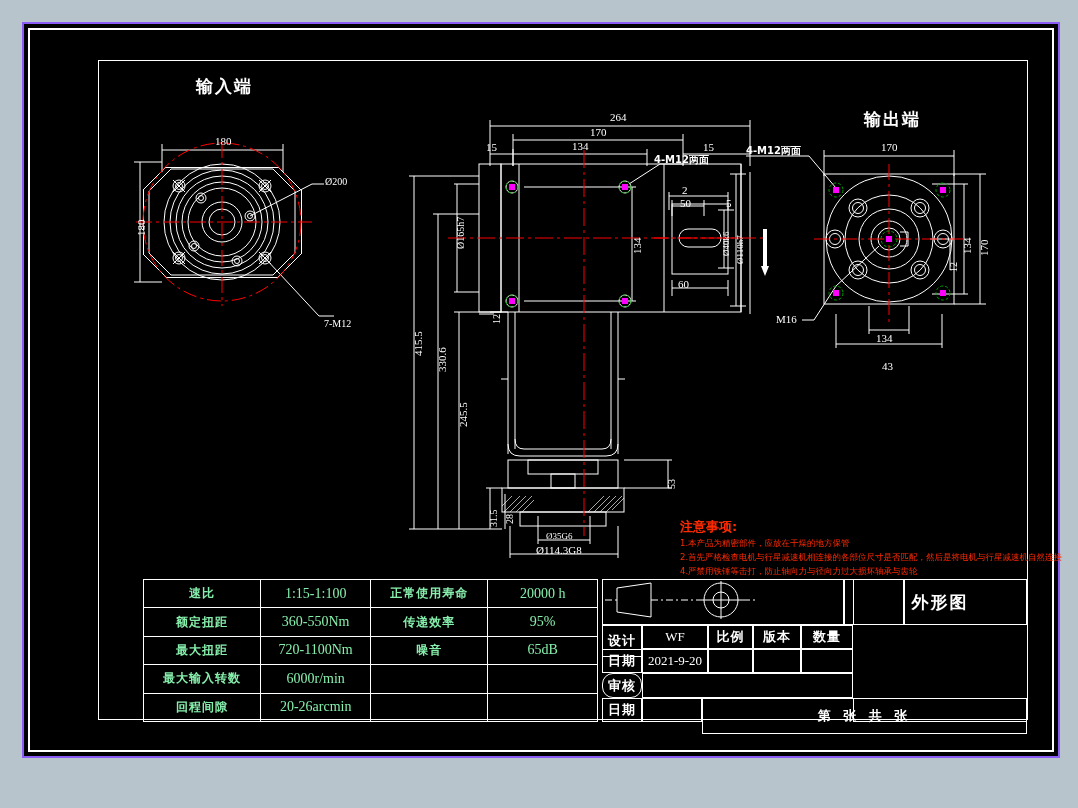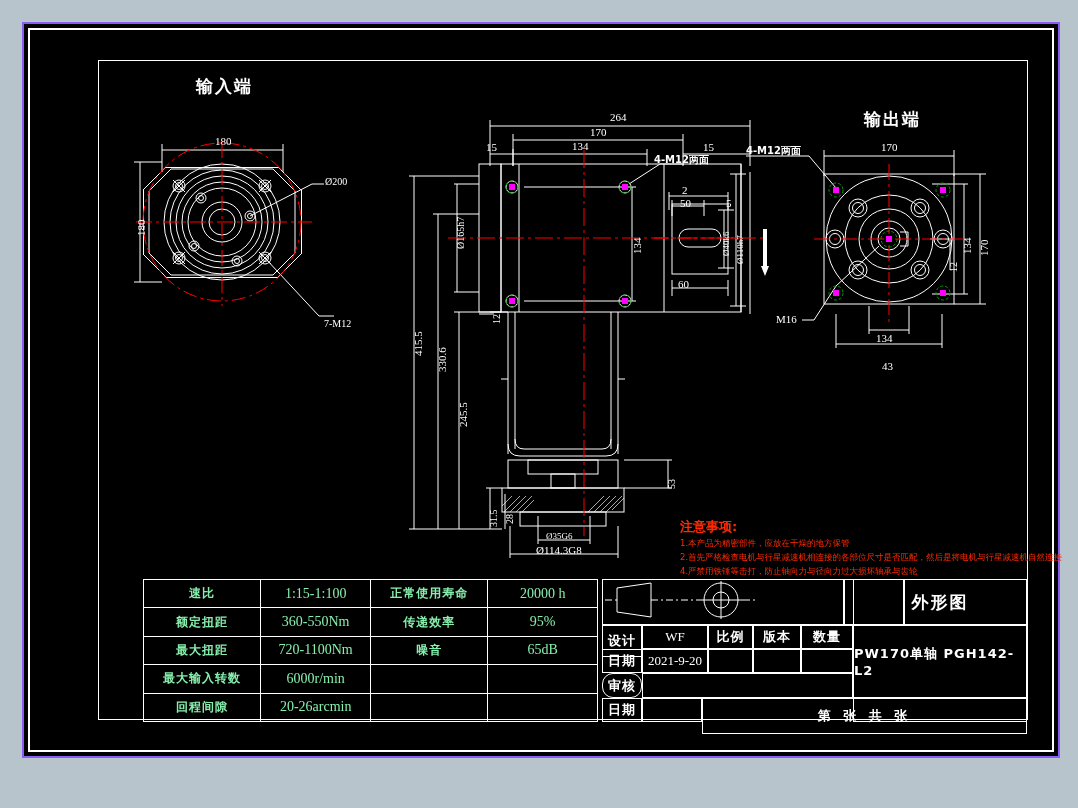--- a/index.html
+++ b/index.html
@@ -425,18 +425,17 @@
 
       <div class="cell cjk" style="left:0;top:94px;width:40px;height:25px;border-radius:11px;">审核</div>
       <div class="cell" style="left:40px;top:94px;width:211px;height:25px;"></div>
 
       <div class="cell cjk" style="left:0;top:119px;width:40px;height:24px;">日期</div>
       <div class="cell" style="left:40px;top:119px;width:60px;height:24px;"></div>
       <div class="cell cjk" style="left:100px;top:119px;width:325px;height:36px;letter-spacing:4px;">第    张    共      张</div>
 
       <div class="cell cjk" style="left:251px;top:46px;width:174px;height:0;border:none;"></div>
       <div class="cell cjk" style="left:251px;top:0;width:174px;height:46px;font-size:17px;letter-spacing:2px;">外形图</div>
-      <div class="cell cjk" style="left:251px;top:46px;width:174px;height:73px;font-size:13px;">PW170单轴 PGH142-L2</div>
       <div class="cell" style="left:251px;top:119px;width:174px;height:24px;border-left:1px solid #fff;border-top:none;border-right:1px solid #fff;border-bottom:1px solid #fff;"></div>
     </div>
 
   </div>
 </div>
 
 </body></html>

